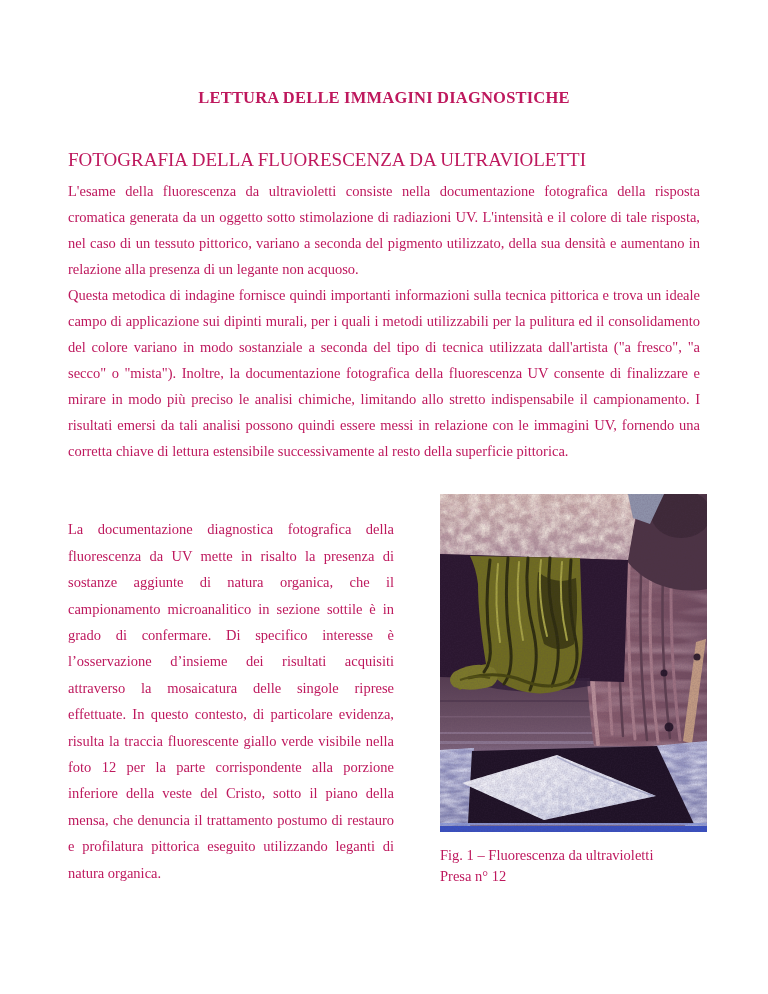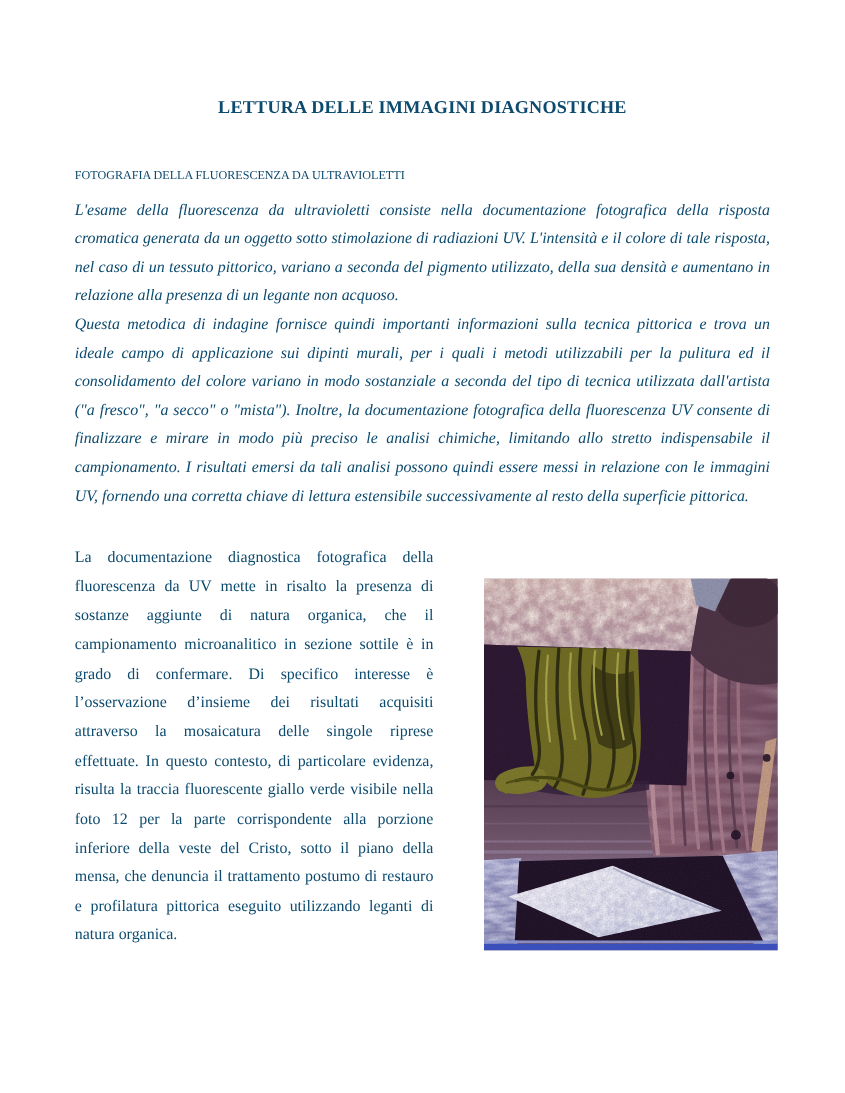--- a/index.html
+++ b/index.html
@@ -1,42 +1,41 @@
 <!DOCTYPE html>
 <html><head>
 <meta charset="utf-8">
 <style>
   html,body{margin:0;padding:0;background:#ffffff;}
   .page{
     position:relative;
     width:768px;height:994px;
     background:#ffffff;
     font-family:"Liberation Serif", serif;
-    color:#0c4a6e;
+    color:#be185d;
     overflow:hidden;
   }
   .title{
     margin:0;
     padding-top:88px;
     text-align:center;
     font-size:16.5px;
     font-weight:bold;
     letter-spacing:0.2px;
   }
   .heading{
     margin:42px 68px 0 68px;
-    font-size:11px;
+    font-size:19px;
     line-height:20px;
   }
   .body-text{
     margin:8px 68px 0 68px;
     font-size:14.5px;
     line-height:26px;
     text-align:justify;
-    font-style:italic;
   }
   .body-text p{margin:0;}
   .columns{
     display:flex;
     align-items:flex-end;
     margin:30px 61px 0 68px;
   }
   .left-col{
     width:326px;
     font-size:14.5px;
@@ -228,16 +227,20 @@
             </g>
             <path d="M117,263 Q150,280 214,302" fill="none" stroke="#9a9cc0" stroke-width="1.5" opacity="0.7"></path>
           </g>
           <rect x="0" y="329" width="267" height="2.5" fill="#8c99d6" opacity="0.9"></rect>
           <rect x="0" y="332" width="267" height="6" fill="#3a51c0"></rect>
 
           <rect x="0" y="0" width="267" height="338" filter="url(#fGrain)" opacity="0.5"></rect>
         </g>
       </svg>
 
+      <figcaption class="caption">
+        <div>Fig. 1 – Fluorescenza da ultravioletti</div>
+        <div>Presa n° 12</div>
+      </figcaption>
     </figure>
 
   </div>
 </div>
 
 </body></html>

